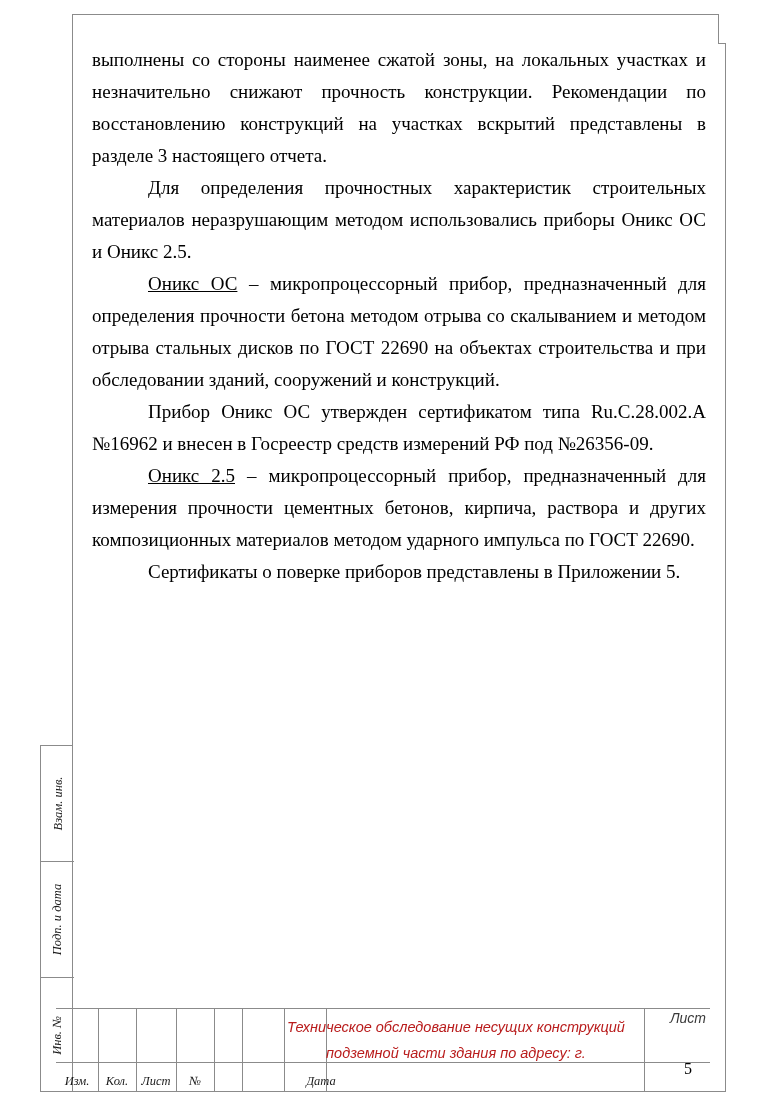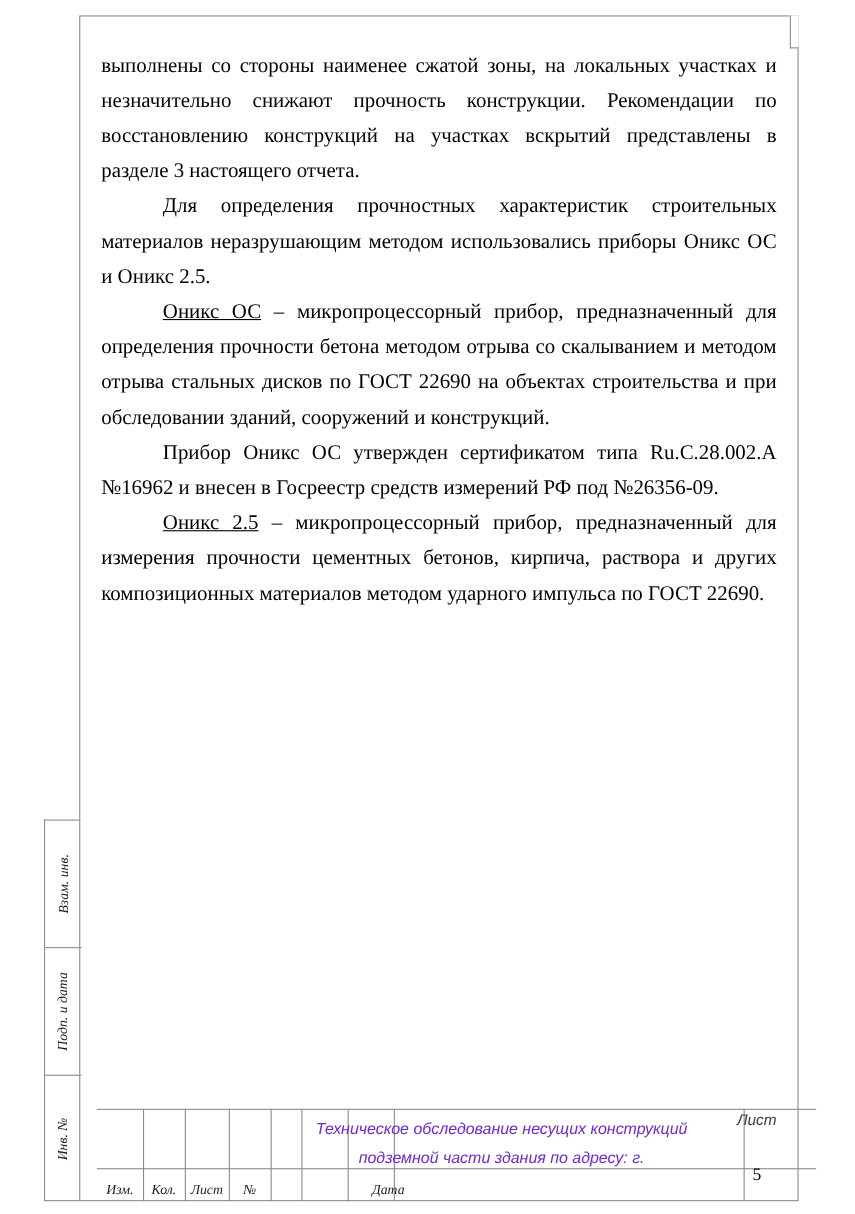--- a/index.html
+++ b/index.html
@@ -104,21 +104,21 @@
     text-justify: inter-word;
   }
   .body-text p.indent {
     text-indent: 56px;
   }
   .u { text-decoration: underline; }
 
   
   .stamp {
     position: absolute;
-    left: 88px;
+    left: 56px;
     top: 1008px;
     width: 654px;
     height: 84px;
     box-sizing: border-box;
   }
   .stamp .vline {
     position: absolute;
     top: 0;
     width: 0;
     border-left: 1px solid #8b8b8b;
@@ -146,21 +146,21 @@
   .stamp-title {
     position: absolute;
     left: 258px;
     top: 1010px;
     width: 396px;
     height: 80px;
     font-family: "Liberation Sans", sans-serif;
     font-style: italic;
     font-size: 14.5px;
     line-height: 26px;
-    color: #6d28d9;
+    color: #b91c1c;
     text-align: center;
     padding-top: 4px;
     box-sizing: border-box;
   }
   .stamp-list-label {
     position: absolute;
     left: 660px;
     top: 1010px;
     width: 56px;
     text-align: center;
@@ -187,20 +187,21 @@
 
   <div class="frame-outer"></div>
   <div class="frame-topright-cut"></div>
 
   <div class="body-text">
     <p>выполнены со стороны наименее сжатой зоны, на локальных участках и незначительно снижают прочность конструкции. Рекомендации по восстановлению конструкций на участках вскрытий представлены в разделе 3 настоящего отчета.</p>
     <p class="indent">Для определения прочностных характеристик строительных материалов неразрушающим методом использовались приборы Оникс ОС и Оникс 2.5.</p>
     <p class="indent"><span class="u">Оникс ОС</span><span> – микропроцессорный прибор, предназначенный для определения прочности бетона методом отрыва со скалыванием и методом отрыва стальных дисков по ГОСТ 22690 на объектах строительства и при обследовании зданий, сооружений и конструкций.</span></p>
     <p class="indent">Прибор Оникс ОС утвержден сертификатом типа Ru.C.28.002.А №16962 и внесен в Госреестр средств измерений РФ под №26356-09.</p>
     <p class="indent"><span class="u">Оникс 2.5</span><span> – микропроцессорный прибор, предназначенный для измерения прочности цементных бетонов, кирпича, раствора и других композиционных материалов методом ударного импульса по ГОСТ 22690.</span></p>
+    <p class="indent">Сертификаты о поверке приборов представлены в Приложении 5.</p>
   </div>
 
   <div class="left-col">
     <div class="left-cell lc1">
       <div class="rot-wrap">
           <span>Взам. инв.</span>
         </div>
     </div>
     <div class="left-cell lc2">
       <div class="rot-wrap">

